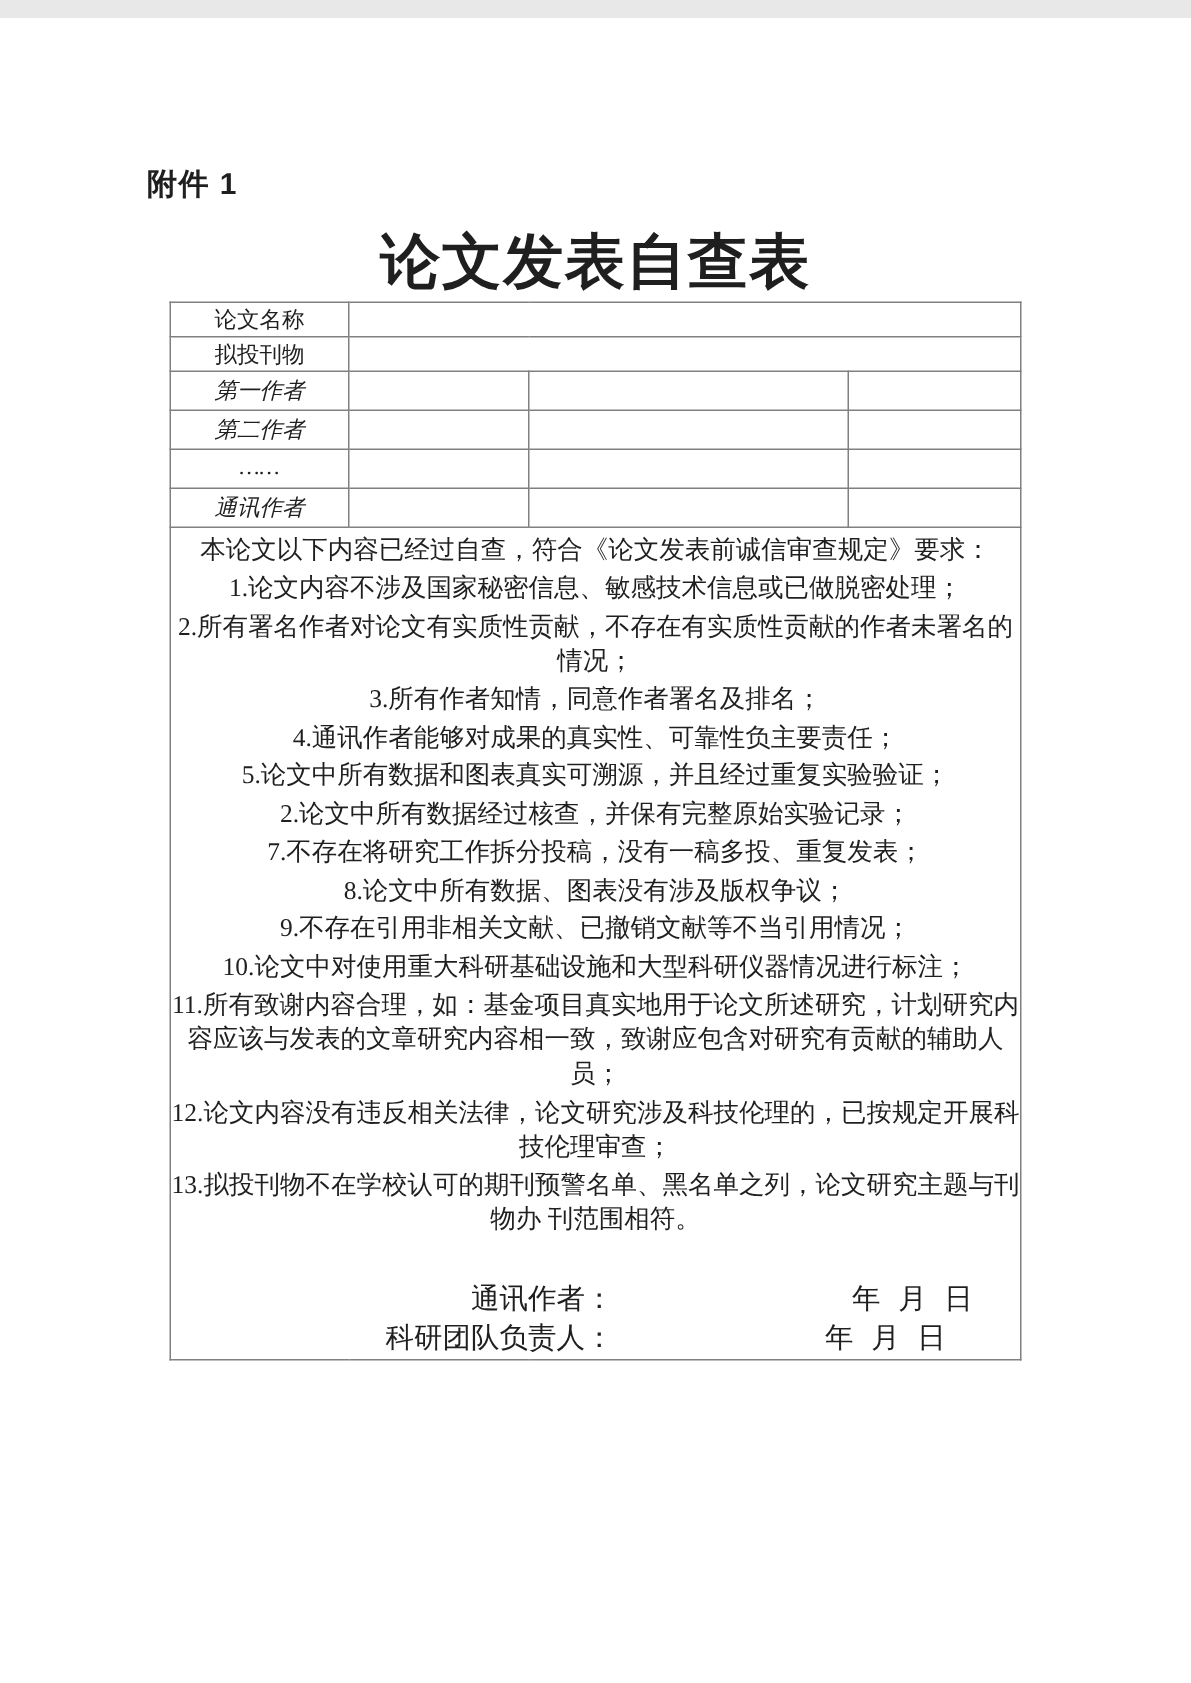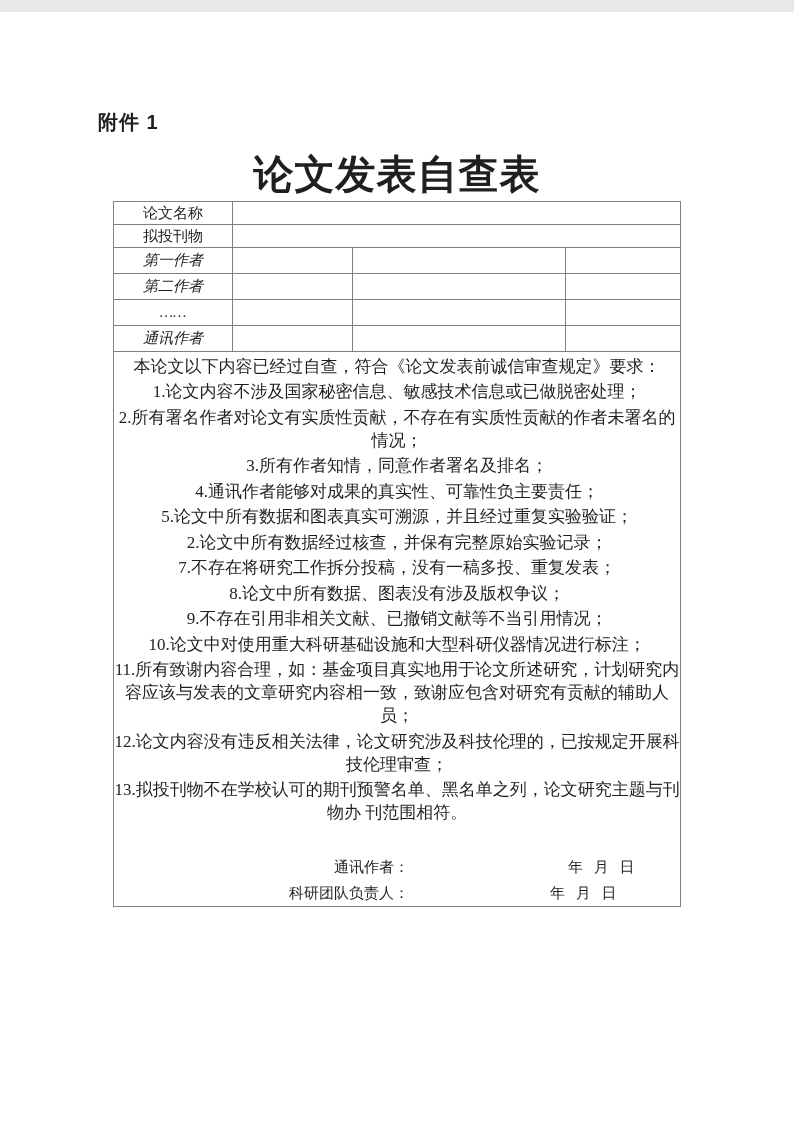--- a/index.html
+++ b/index.html
@@ -32,21 +32,21 @@
     font-family: "Liberation Sans", "DejaVu Sans", sans-serif;
     font-weight: 700; line-height: 1.35; font-size: 15px;
   }
   tr.author-row td { height: 25px; font-style: italic; }
   td.decl-cell {
     height: 515px; vertical-align: top; text-align: justify;
     padding: 4px 7px 6px 6px;
   }
   .decl-cell p { margin: 2.5px 0; line-height: 23px; font-size: 17px; }
   .sig-block { margin-top: 30px; }
-  .sig-row { display: flex; line-height: 26px; font-size: 15px; text-align: left; gap: 28px; }
+  .sig-row { display: flex; line-height: 26px; font-size: 19px; text-align: left; gap: 28px; }
   .sig-label { width: 295px; text-align: right; flex: none; }
   .sig-gap-1 { width: 103px; flex: none; }
   .sig-gap-2 { width: 85px; flex: none; }
   .sig-date { word-spacing: 7px; white-space: nowrap; }
 </style>
 </head>
 <body>
 
 <div class="page">
 

